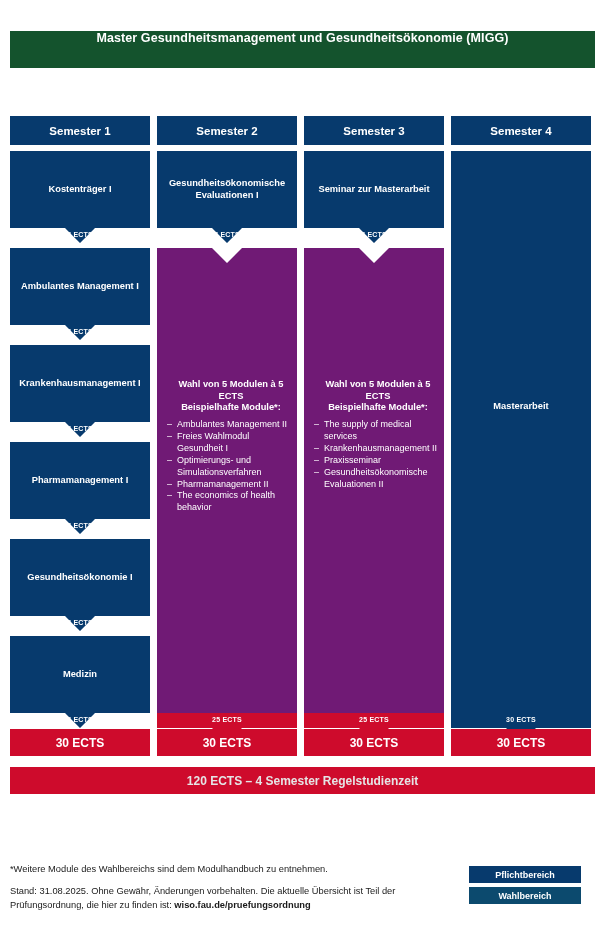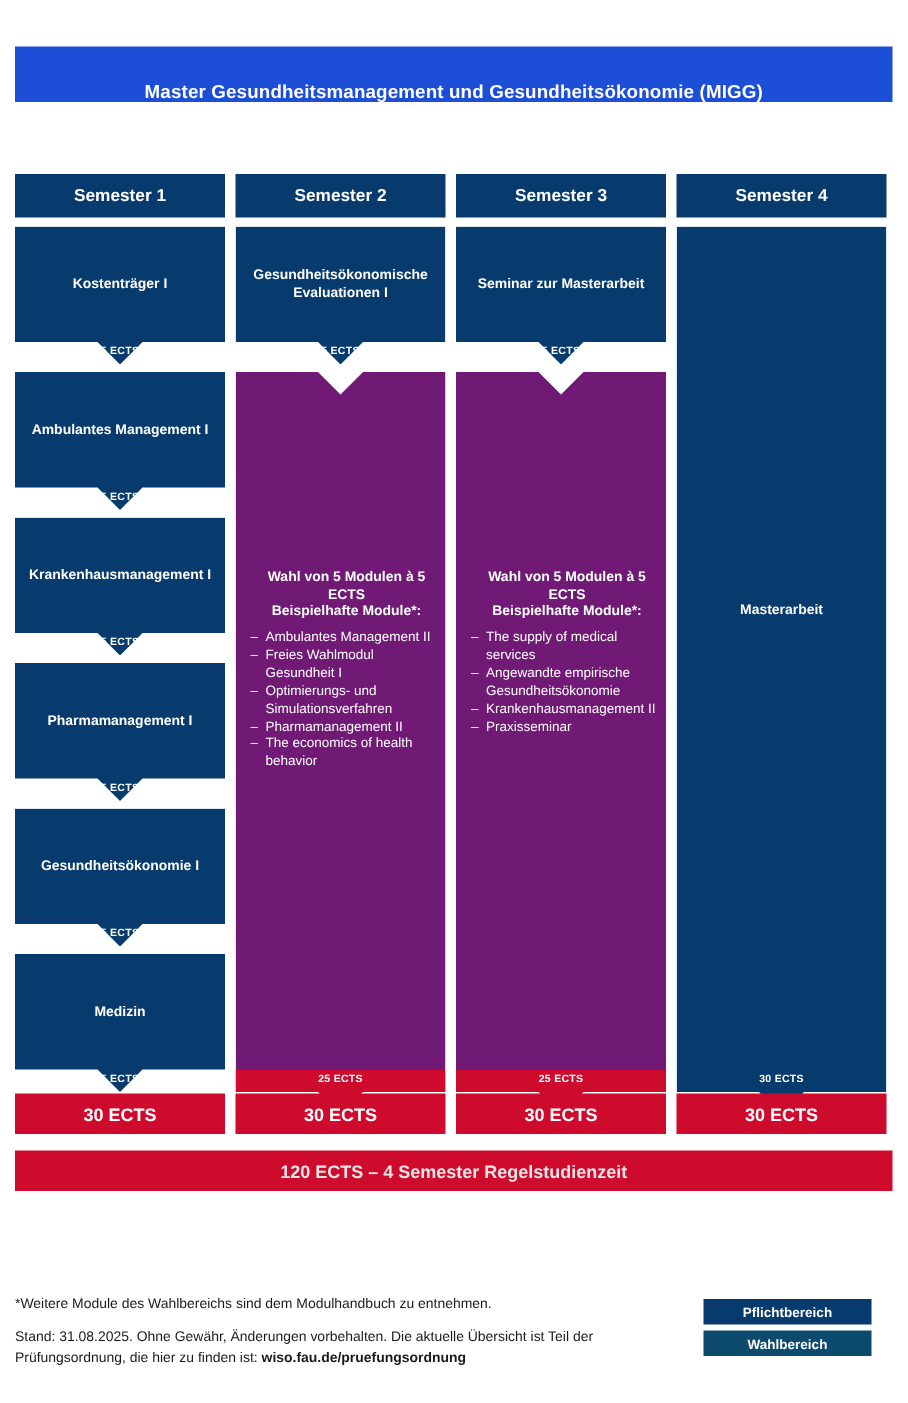--- a/index.html
+++ b/index.html
@@ -8,22 +8,22 @@
     font-family:"Liberation Sans","DejaVu Sans",sans-serif;
     color:#1a1a1a;
     position:relative;
     overflow:hidden;
   }
   .page{position:relative;width:605px;height:935px;}
 
   
   .banner{
     position:absolute;left:10px;top:31px;width:585px;height:37px;
-    background:#1d4ed8;color:#fff;
-    display:flex;align-items:flex-end;justify-content:center;
+    background:#14532d;color:#fff;
+    display:flex;align-items:flex-start;justify-content:center;
     font-size:12.5px;font-weight:bold;letter-spacing:.1px;
   }
 
   
   .progress{
     position:absolute;left:10px;top:79px;width:585px;height:28px;
     background:#ce0b2c;color:#fff;
     display:flex;align-items:center;justify-content:center;
     font-size:12.5px;font-weight:bold;
     clip-path:polygon(0 0, 573px 0, 585px 50%, 573px 100%, 0 100%, 14px 50%);
@@ -215,23 +215,23 @@
         <span class="lbl">Seminar zur Masterarbeit</span>
       </div>
       <div class="ects" style="top:80px;"><span>5 ECTS</span></div>
 
       <div class="choicebox" style="top:97px;height:480px;">
         <div class="choice-inner" style="padding-top:130px;">
           <div class="choice-title">Wahl von 5 Modulen à 5 ECTS</div>
           <div class="choice-sub">Beispielhafte Module*:</div>
           <ul class="choice-list">
             <li>The supply of medical services</li>
-            <li>Angewandte empirische Gesundheitsökonomie</li>
             <li>Krankenhausmanagement II</li>
             <li>Praxisseminar</li>
+            <li>Gesundheitsökonomische Evaluationen II</li>
           </ul>
         </div>
       </div>
       <div class="box red point-bottom" style="top:562px;height:30px;background:#ce0b2c;"></div>
       <div class="ects" style="top:565px;"><span>25 ECTS</span></div>
     </div>
   </div>
 
   <div class="col col-3">
     <div class="sem-head">

